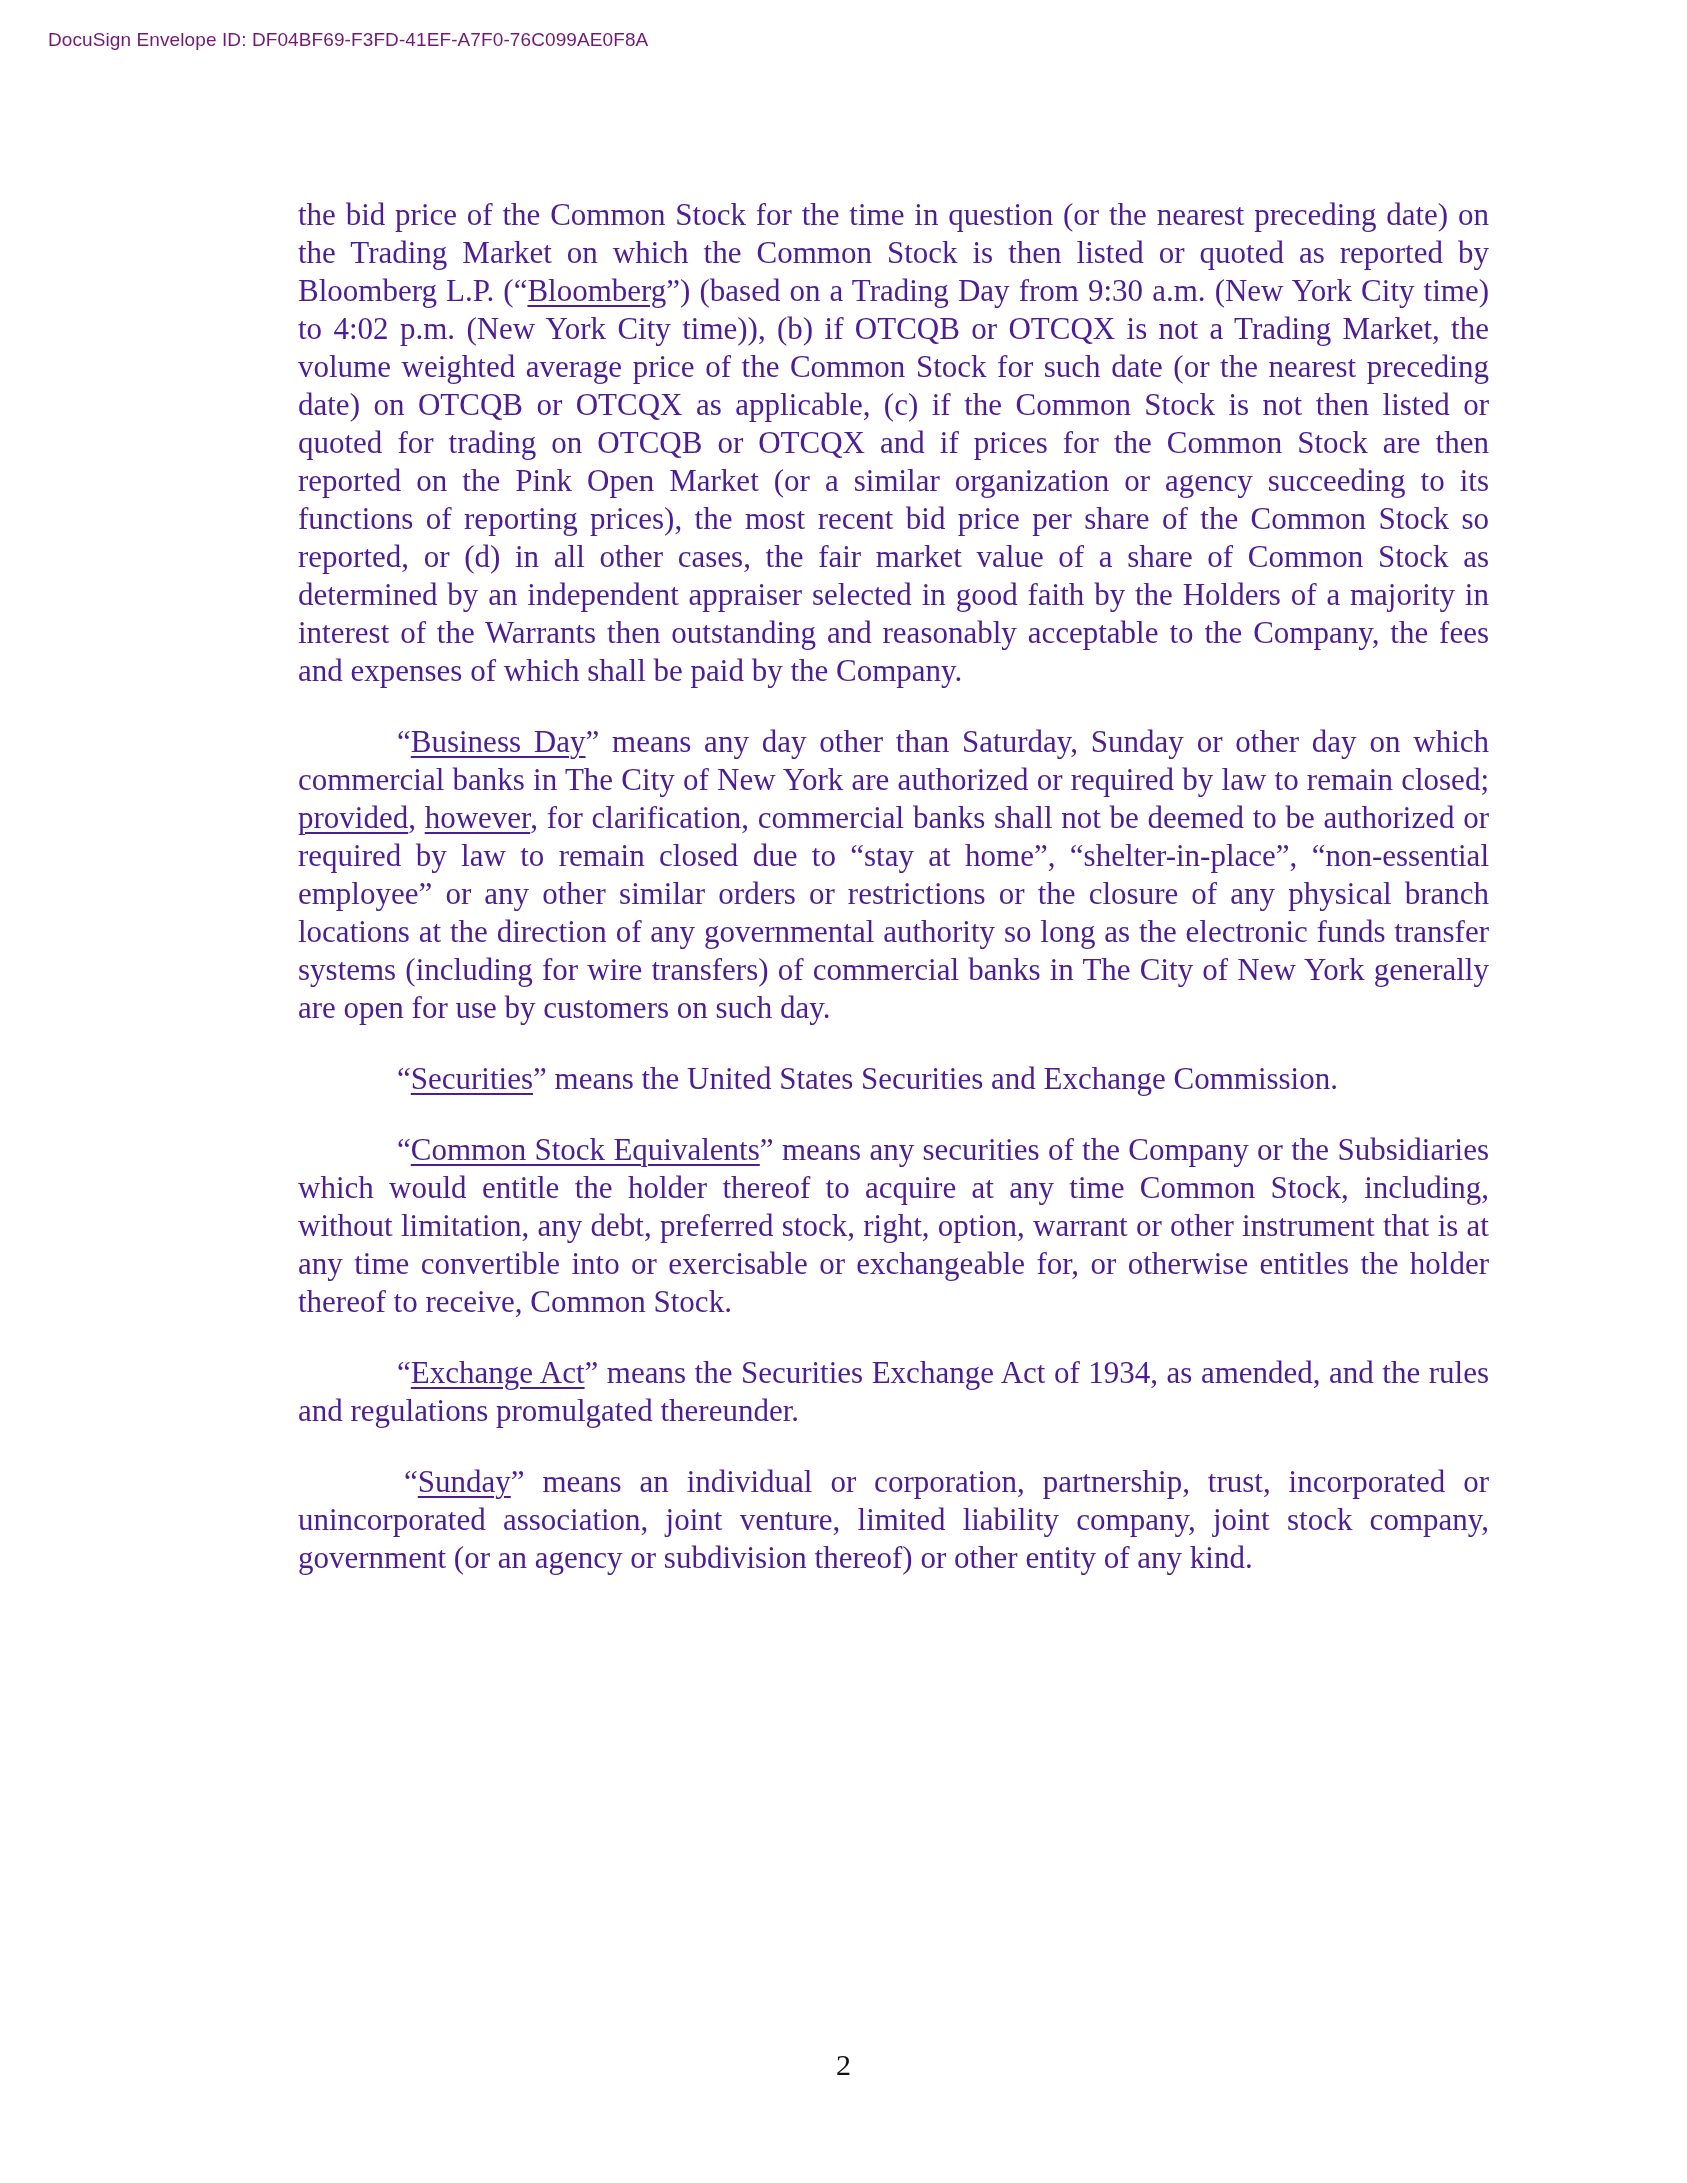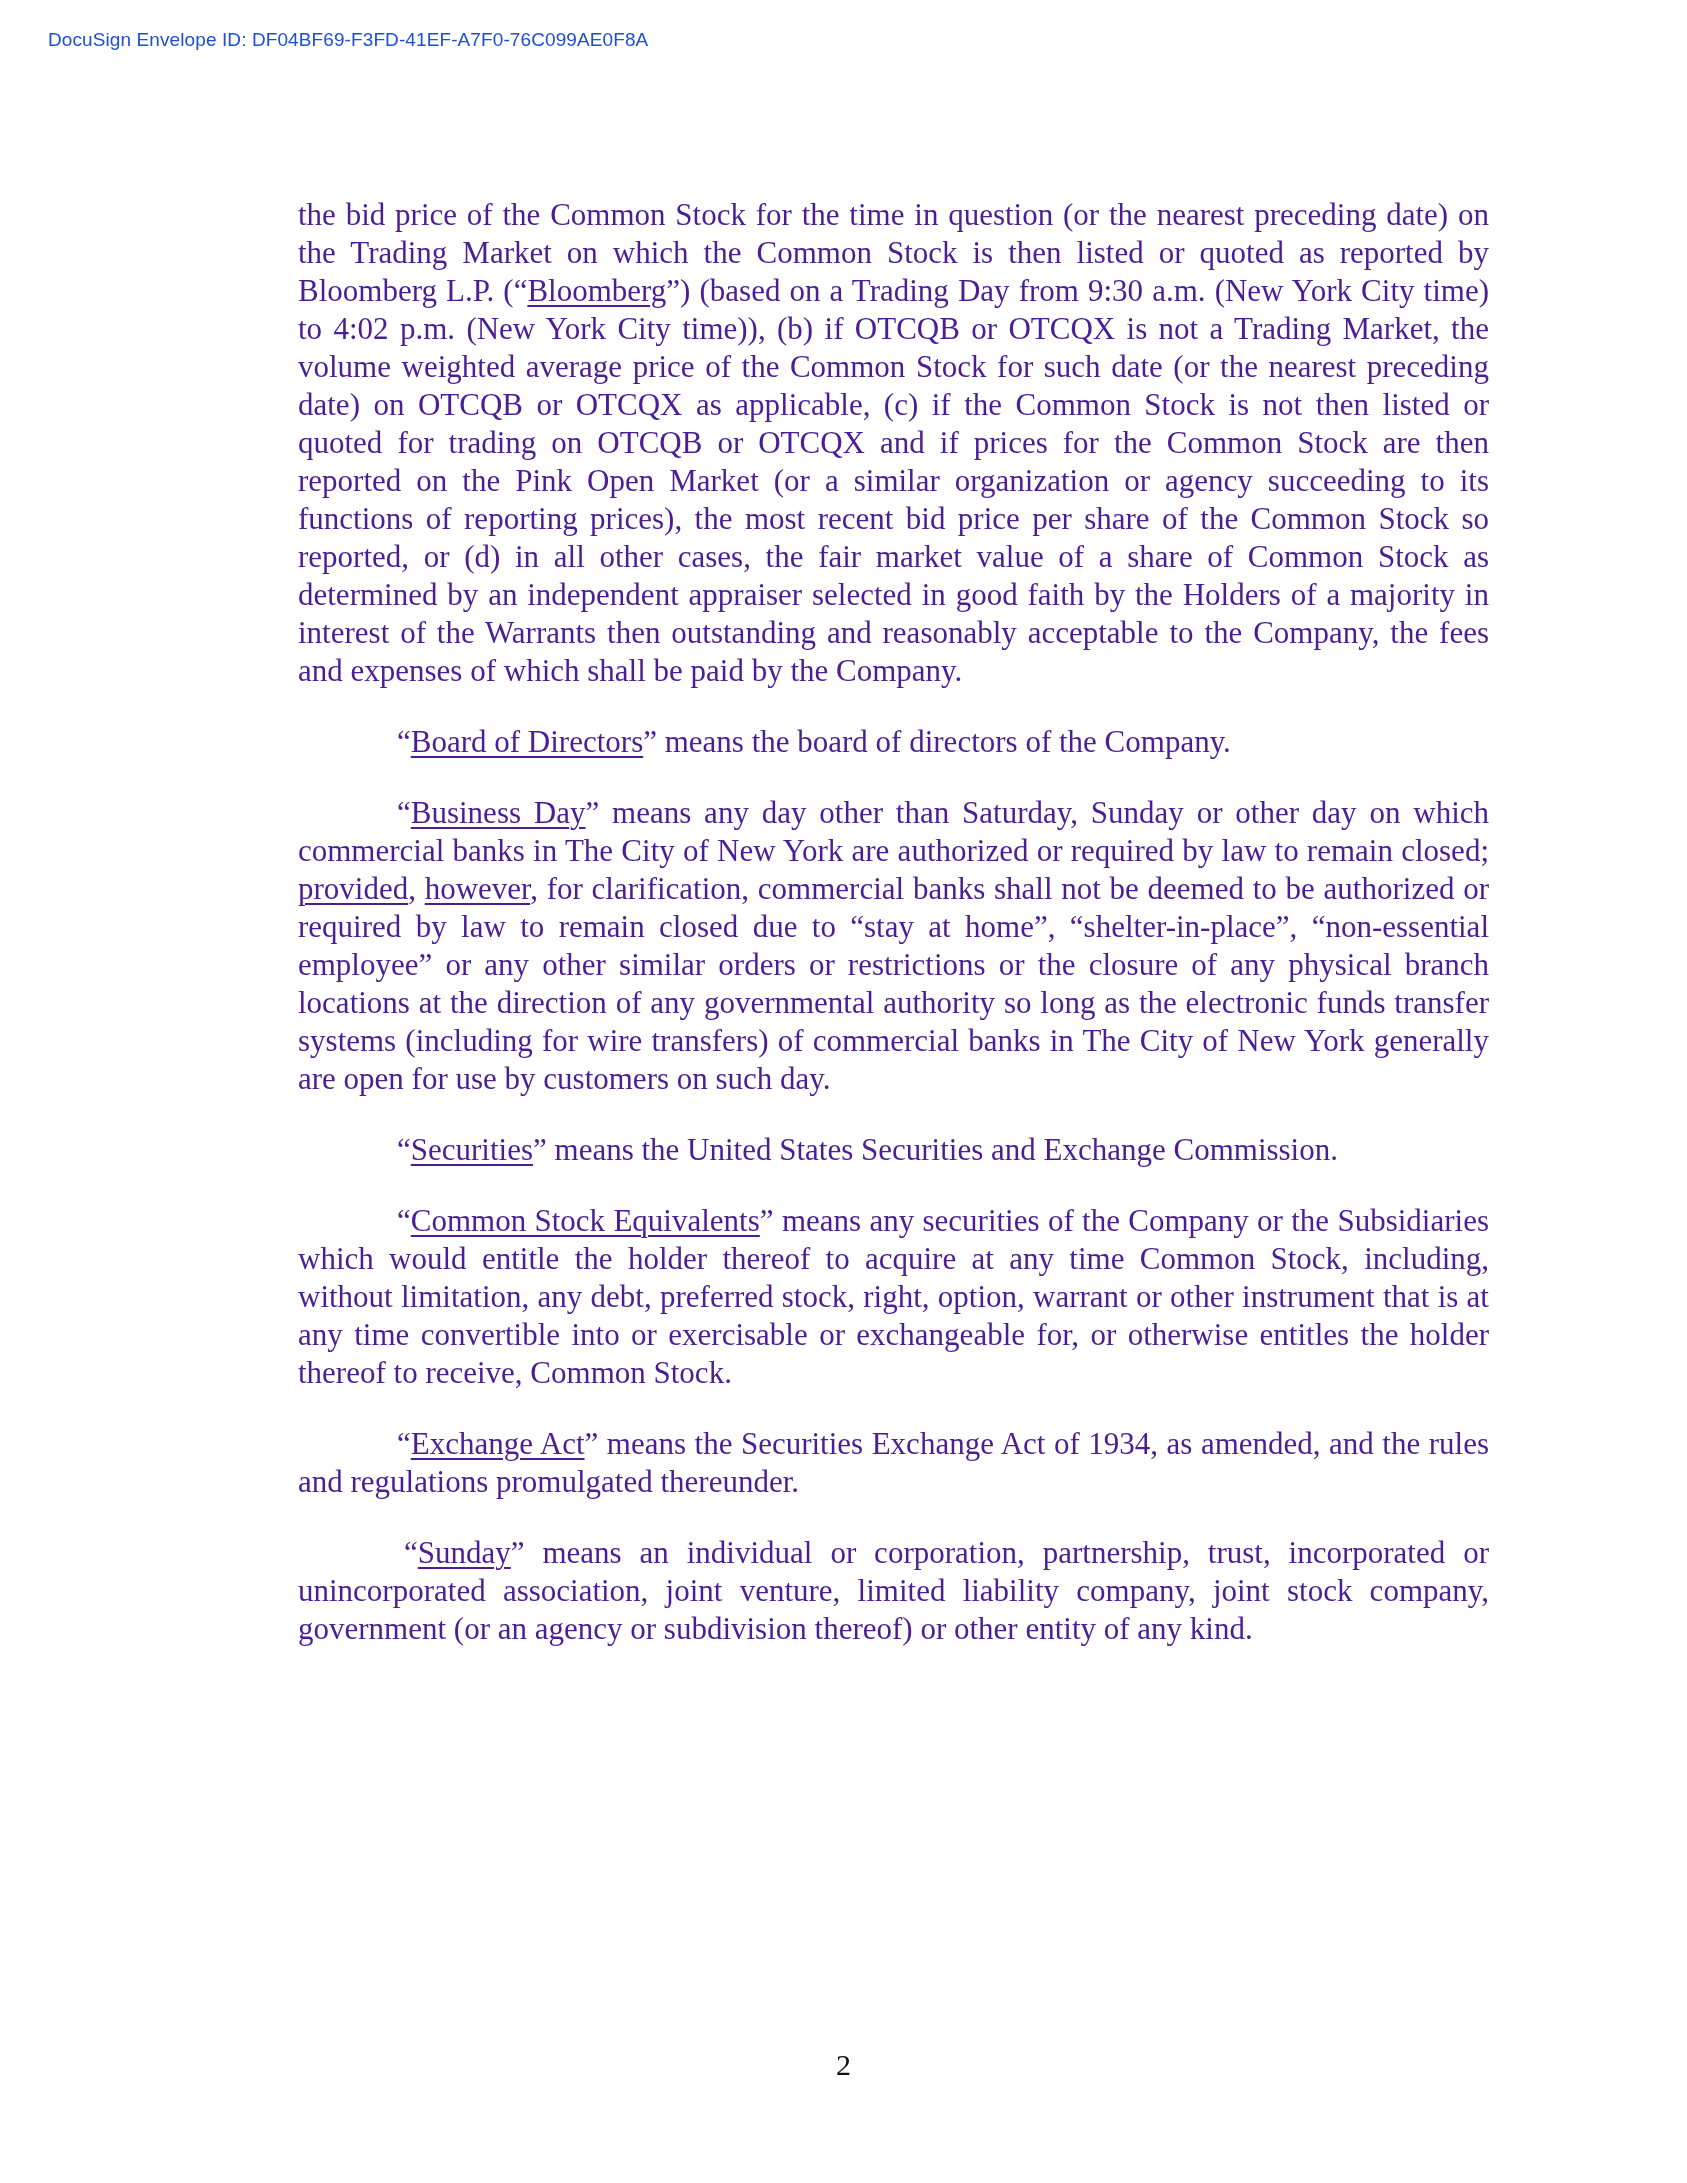--- a/index.html
+++ b/index.html
@@ -1,19 +1,19 @@
 <!DOCTYPE html>
 <html style="font-size:10.6px"><head>
 <meta charset="utf-8">
 <style>
   html, body { margin: 0; padding: 0; background: #ffffff; }
   body { width: 1687px; height: 2183px; position: relative; overflow: hidden; }
   .header {
     position: absolute; left: 48px; top: 29px;
-    font-family: "Liberation Sans", sans-serif; font-size: 19px; color: #1d4ed8;
+    font-family: "Liberation Sans", sans-serif; font-size: 19px; color: #701a75;
     letter-spacing: 0.1px; white-space: nowrap;
   }
   .doc {
     position: absolute; left: 298px; top: 196px; width: 1191px;
     font-family: "Liberation Serif", serif; font-size: 31px; line-height: 38px;
     color: #4c1d95; text-align: justify;
   }
   .doc p { margin: 0; text-align: justify; }
   .doc p.indent { text-indent: 99px; }
   .doc p.indent-x { text-indent: 106px; }
@@ -25,21 +25,20 @@
     font-family: "Liberation Serif", serif; font-size: 30px; color: #111;
   }
 </style>
 </head>
 <body>
 
 <div class="header">DocuSign Envelope ID: DF04BF69-F3FD-41EF-A7F0-76C099AE0F8A</div>
 
 <div class="doc">
   <p><span>the bid price of the Common Stock for the time in question (or the nearest preceding date) on the Trading Market on which the Common Stock is then listed or quoted as reported by Bloomberg L.P. (“</span><span class="u">Bloomberg</span><span>”) (based on a Trading Day from 9:30 a.m. (New York City time) to 4:02 p.m. (New York City time)), (b)  if OTCQB or OTCQX is not a Trading Market, the volume weighted average price of the Common Stock for such date (or the nearest preceding date) on OTCQB or OTCQX as applicable, (c) if the Common Stock is not then listed or quoted for trading on OTCQB or OTCQX and if prices for the Common Stock are then reported on the Pink Open Market (or a similar organization or agency succeeding to its functions of reporting prices), the most recent bid price per share of the Common Stock so reported, or (d) in all other cases, the fair market value of a share of Common Stock as determined by an independent appraiser selected in good faith by the Holders of a majority in interest of the Warrants then outstanding and reasonably acceptable to the Company, the fees and expenses of which shall be paid by the Company.</span></p>
-  <p class="indent gap-a" style="margin-top:34px"><span>“</span><span class="u">Board of Directors</span><span>” means the board of directors of the Company.</span></p>
   <p class="indent" style="margin-top:33px"><span>“</span><span class="u">Business Day</span><span>” means any day other than Saturday, Sunday or other day on which commercial banks in The City of New York are authorized or required by law to remain closed; </span><span class="u">provided</span><span>, </span><span class="u">however</span><span>, for clarification, commercial banks shall not be deemed to be authorized or required by law to remain closed due to “stay at home”, “shelter-in-place”, “non-essential employee”  or any other similar orders or restrictions or the closure of any physical branch locations at the direction of any governmental authority so long as the electronic funds transfer systems (including for wire transfers) of commercial banks in The City of New York generally are open for use by customers on such day.</span></p>
   <p class="indent" style="margin-top:33px"><span>“</span><span class="u">Securities</span><span>” means the United States Securities and Exchange Commission.</span></p>
   <p class="indent" style="margin-top:33px"><span>“</span><span class="u">Common Stock Equivalents</span><span>” means any securities of the Company or the Subsidiaries which would entitle the holder thereof to acquire at any time Common Stock, including, without limitation, any debt, preferred stock, right, option, warrant or other instrument that is at any time convertible into or exercisable or exchangeable for, or otherwise entitles the holder thereof to receive, Common Stock.</span></p>
   <p class="indent" style="margin-top:33px"><span>“</span><span class="u">Exchange Act</span><span>” means the Securities Exchange Act of 1934, as amended, and the rules and regulations promulgated thereunder.</span></p>
   <p class="indent-x" style="margin-top:33px"><span>“</span><span class="u">Sunday</span><span>” means an individual or corporation, partnership, trust, incorporated or unincorporated association, joint venture, limited liability company, joint stock company, government (or an agency or subdivision thereof) or other entity of any kind.</span></p>
 </div>
 
 <div class="pageno">2</div>
 
 

